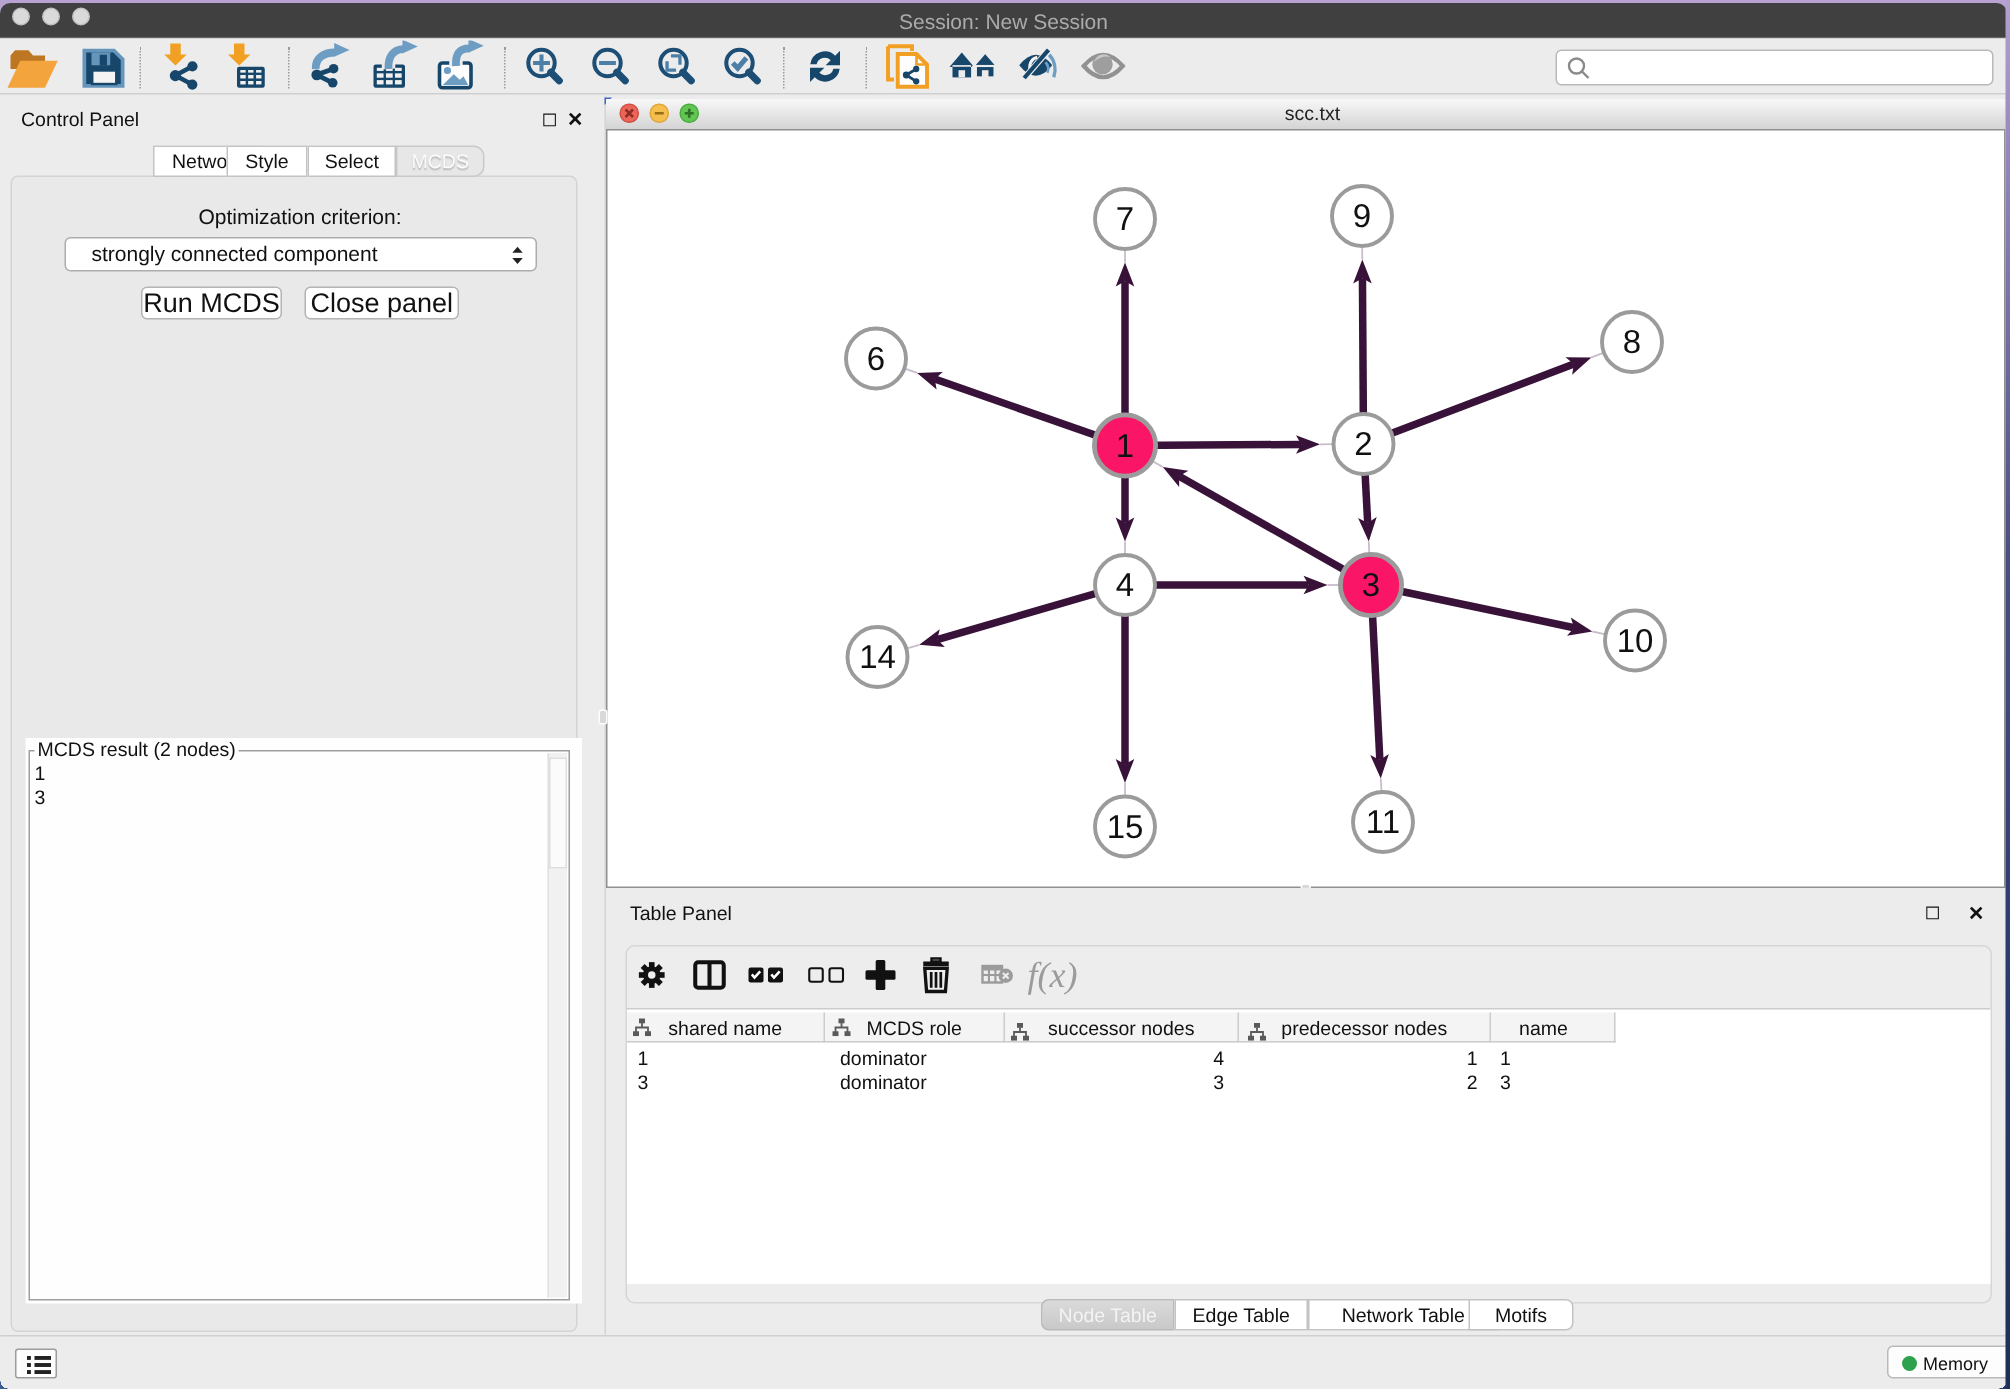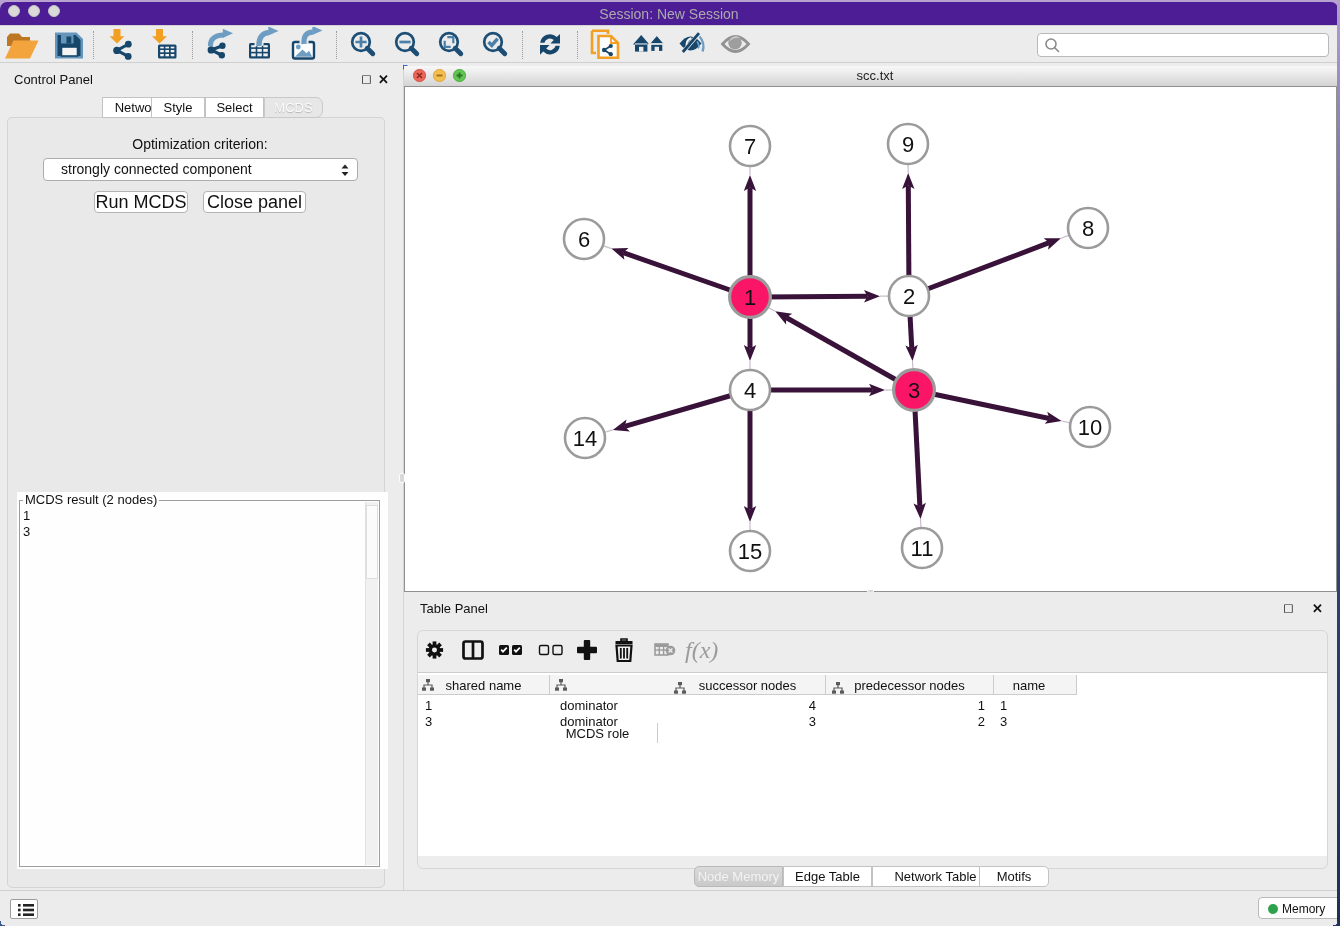--- a/index.html
+++ b/index.html
@@ -1,21 +1,21 @@
 <!DOCTYPE html>
 <html><head>
 <meta charset="utf-8">
 <style>
 * { margin:0; padding:0; box-sizing:border-box; }
 html,body { width:1340px; height:926px; overflow:hidden; font-family:"Liberation Sans", sans-serif; background:#b29cce; }
 #win { position:absolute; left:0; top:0; width:1338px; height:926px; background:#ececec; overflow:hidden; }
 #topstrip { position:absolute; left:0; top:0; width:1338px; height:10px; background:#b7a2d2; }
 #rightstrip { position:absolute; left:1337px; top:0; width:3px; height:926px; background:linear-gradient(#b49fd0,#8a7fb5 15%,#4a4e82 40%,#2c3a6e 70%,#1d3054); }
 
-#titlebar { position:absolute; left:0; top:2px; width:1338px; height:24px; background:#4c1d95; border-bottom:1px solid #d2d2d2; border-radius:7px 7px 0 0; }
+#titlebar { position:absolute; left:0; top:2px; width:1338px; height:24px; background:#404040; border-bottom:1px solid #d2d2d2; border-radius:7px 7px 0 0; }
 .tl { position:absolute; top:3px; width:12px; height:12px; border-radius:50%; background:#dadada; border:1px solid #c2c2c2; }
 #title-text { position:absolute; top:4px; left:0; width:100%; text-align:center; font-size:14px; color:#ababab; }
 
 #toolbar { position:absolute; left:0; top:27px; width:1338px; height:36px; background:#ececec; border-bottom:1px solid #cfcfcf; }
 .sep { position:absolute; top:4px; height:28px; width:0; border-left:1px dotted #9a9a9a; }
 #searchbox { position:absolute; left:1037px; top:6px; width:292px; height:24px; background:#fff; border:1px solid #b9b9b9; border-radius:4px; }
 
 #cpanel { position:absolute; left:0; top:64px; width:392px; height:829px; background:#ececec; }
 #cpanel-title { position:absolute; left:14px; top:72px; font-size:13px; color:#111; }
 .winbtn { position:absolute; font-size:13px; color:#111; }
@@ -353,21 +353,21 @@
 <line x1="-9" y1="0" x2="4" y2="0" stroke="#9b9b9b" stroke-width="1.4"></line>
 <circle cx="6.5" cy="0.5" r="4.8" fill="#9b9b9b"></circle>
 <path d="M 4.6,-1.4 L 8.4,2.4 M 8.4,-1.4 L 4.6,2.4" stroke="#ededed" stroke-width="1.4"></path>
 </g>
         <text x="268" y="28" font-family="Liberation Serif, serif" font-style="italic" font-size="24" fill="#9b9b9b">f(x)</text>
       </svg>
 </div>
   <div id="tp-table">
     <div id="tp-header" style="width:659px;">
       <div class="th" style="left:0; width:132px;">shared name</div>
-      <div class="th" style="left:120px; width:120px;margin-top:48px;">MCDS role</div>
+      <div class="th" style="left:132px; width:120px;">MCDS role</div>
       <div class="th" style="left:252px; width:156px;">successor nodes</div>
       <div class="th" style="left:408px; width:168px;">predecessor nodes</div>
       <div class="th" style="left:576px; width:83px; padding-right:12px;">name</div>
     </div>
     <svg style="position:absolute;left:3px;top:5px;" width="14" height="14" viewBox="0 0 14 14">
         <rect x="5" y="1" width="4" height="3.2" fill="#5a5a5a"></rect>
         <path d="M 7,4 L 7,7 M 3,10 L 3,7 L 11,7 L 11,10" stroke="#5a5a5a" stroke-width="1.2" fill="none"></path>
         <rect x="1" y="9.5" width="4" height="3.2" fill="#5a5a5a"></rect>
         <rect x="9" y="9.5" width="4" height="3.2" fill="#5a5a5a"></rect>
       </svg>
@@ -394,21 +394,21 @@
     <div class="td" style="left:252px; top:25px; width:146px; text-align:right;">4</div>
     <div class="td" style="left:408px; top:25px; width:159px; text-align:right;">1</div>
     <div class="td" style="left:582px; top:25px;">1</div>
     <div class="td" style="left:7px; top:41px;">3</div>
     <div class="td" style="left:142px; top:41px;">dominator</div>
     <div class="td" style="left:252px; top:41px; width:146px; text-align:right;">3</div>
     <div class="td" style="left:408px; top:41px; width:159px; text-align:right;">2</div>
     <div class="td" style="left:582px; top:41px;">3</div>
   </div>
   <div id="tp-tabs">
-    <div class="tptab" style="left:0; width:89px; background:linear-gradient(#dadada,#c9c9c9); color:#f3f3f3; border-radius:5px 0 0 5px; border-color:#b9b9b9;">Node Memory</div>
+    <div class="tptab" style="left:0; width:89px; background:linear-gradient(#dadada,#c9c9c9); color:#f3f3f3; border-radius:5px 0 0 5px; border-color:#b9b9b9;">Node Table</div>
     <div class="tptab" style="left:89px; width:89px;">Edge Table</div>
     <div class="tptab" style="left:178px; width:127px;">Network Table</div>
     <div class="tptab" style="left:285px; width:70px; border-radius:0 5px 5px 0;">Motifs</div>
   </div>
 
   <div id="statusbar"></div>
   <div id="listbtn">
       <svg width="16" height="14" viewBox="0 0 16 14" style="position:absolute;left:7px;top:3px;">
         <g fill="#222">
           <rect x="0" y="1" width="2.6" height="2.6"></rect>

